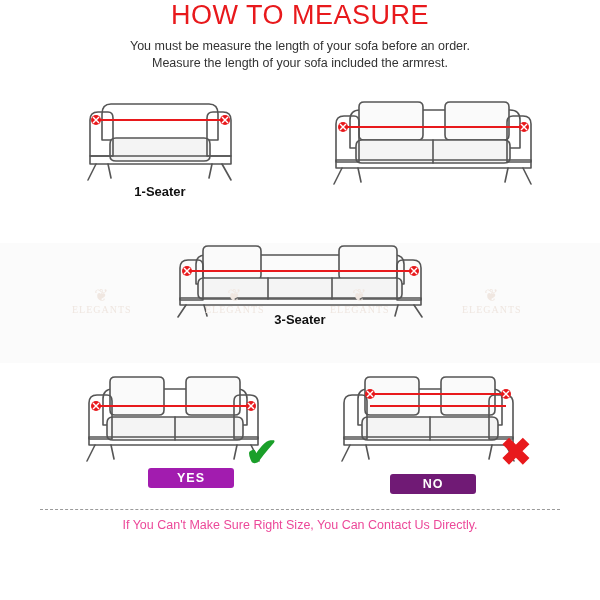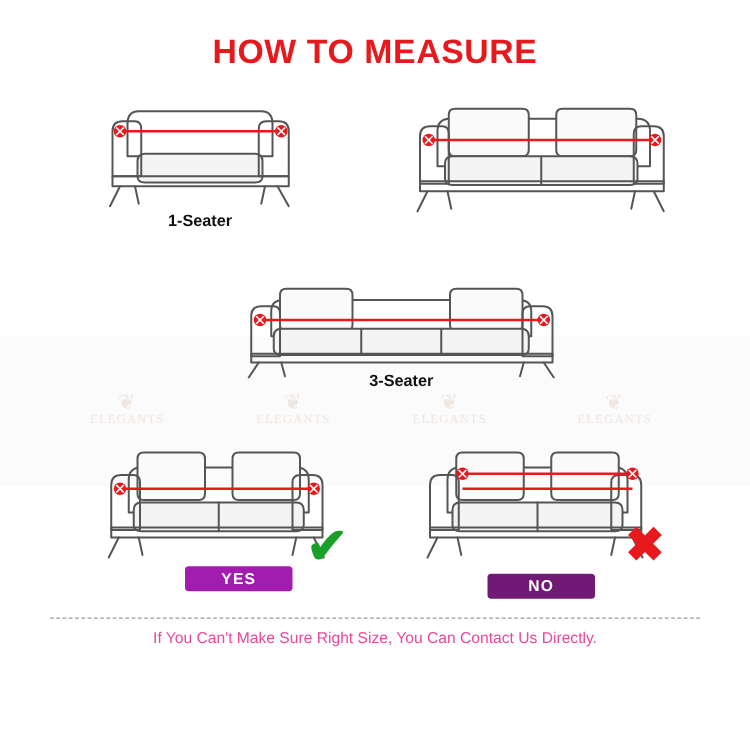--- a/index.html
+++ b/index.html
@@ -9,24 +9,24 @@
     font-family:"Liberation Sans", sans-serif;
     color:#222;
     overflow:hidden;
     position:relative;
   }
   .page{width:600px;height:600px;position:relative;}
 
   .title{
     text-align:center;
     color:#e8191c;
-    font-weight:bold;
+    font-weight:normal;
     font-size:27px;
     letter-spacing:.5px;
-    margin-top:26px;
+    margin-top:0;
   }
   .subtitle{
     text-align:center;
     color:#333;
     font-size:12.5px;
     line-height:17px;
     margin-top:7px;
   }
   .sub-line{display:block;}
 
@@ -40,21 +40,21 @@
   .row-1{
     position:relative;
     height:130px;
     margin-top:8px;
   }
   .sofa-1{position:absolute;left:60px;top:0;}
   .sofa-2{position:absolute;left:318px;top:-8px;}
   .cap-1{position:absolute;left:60px;top:104px;width:200px;}
   .cap-2{position:absolute;left:318px;top:104px;width:230px;}
 
-  .row-2{position:relative;height:110px;margin-top:14px;margin-left:21px;}
+  .row-2{position:relative;height:110px;margin-top:14px;}
   .sofa-3{position:absolute;left:160px;top:-6px;}
   .cap-3{position:absolute;left:160px;top:88px;width:280px;}
 
   .warm{
     text-align:center;
     color:#e8191c;
     font-weight:bold;
     font-size:16px;
     margin-top:12px;
   }
@@ -121,20 +121,24 @@
 </style>
 </head>
 <body>
 
 <div class="page">
 
   <div class="band"></div>
 
   <div class="title">HOW TO MEASURE</div>
 
+  <div class="subtitle">
+    <span class="sub-line">You must be measure the length of your sofa before an order.</span>
+    <span class="sub-line">Measure the length of your sofa included the armrest.</span>
+  </div>
 
   <div class="row-1">
 
     <div class="sofa-1">
       <svg width="200" height="105" viewBox="0 0 200 105">
         <g fill="none" stroke="#555" stroke-width="1.6" stroke-linejoin="round" stroke-linecap="round">
 
           <path d="M42 34 q0-10 9-10 h98 q9 0 9 10 v26 h-116 z"></path>
 
           <path d="M56 58 h88 q6 0 6 6 v12 q0 5 -6 5 h-88 q-6 0 -6 -5 v-12 q0-6 6-6 z" fill="#f4f4f4"></path>

